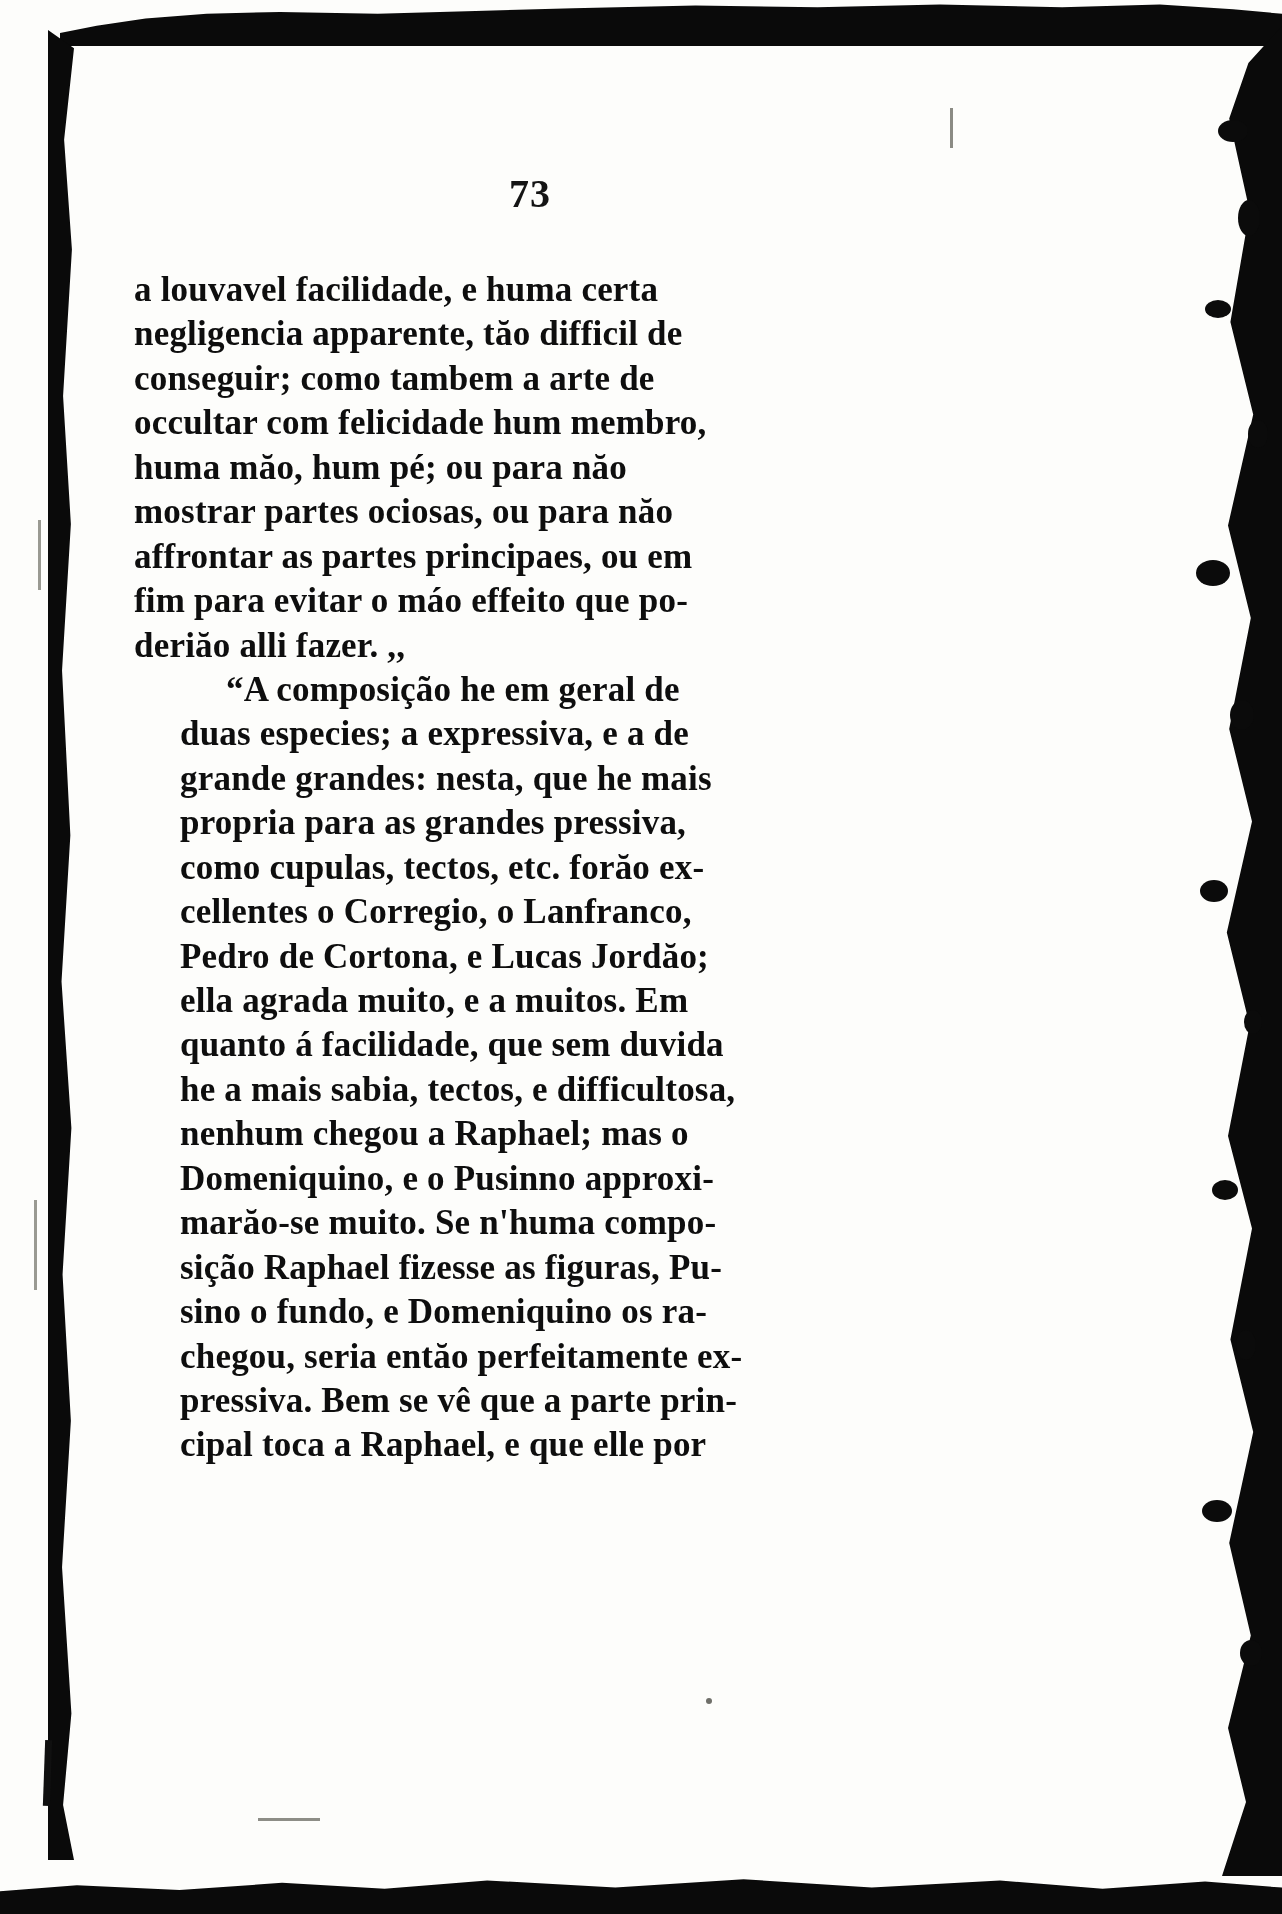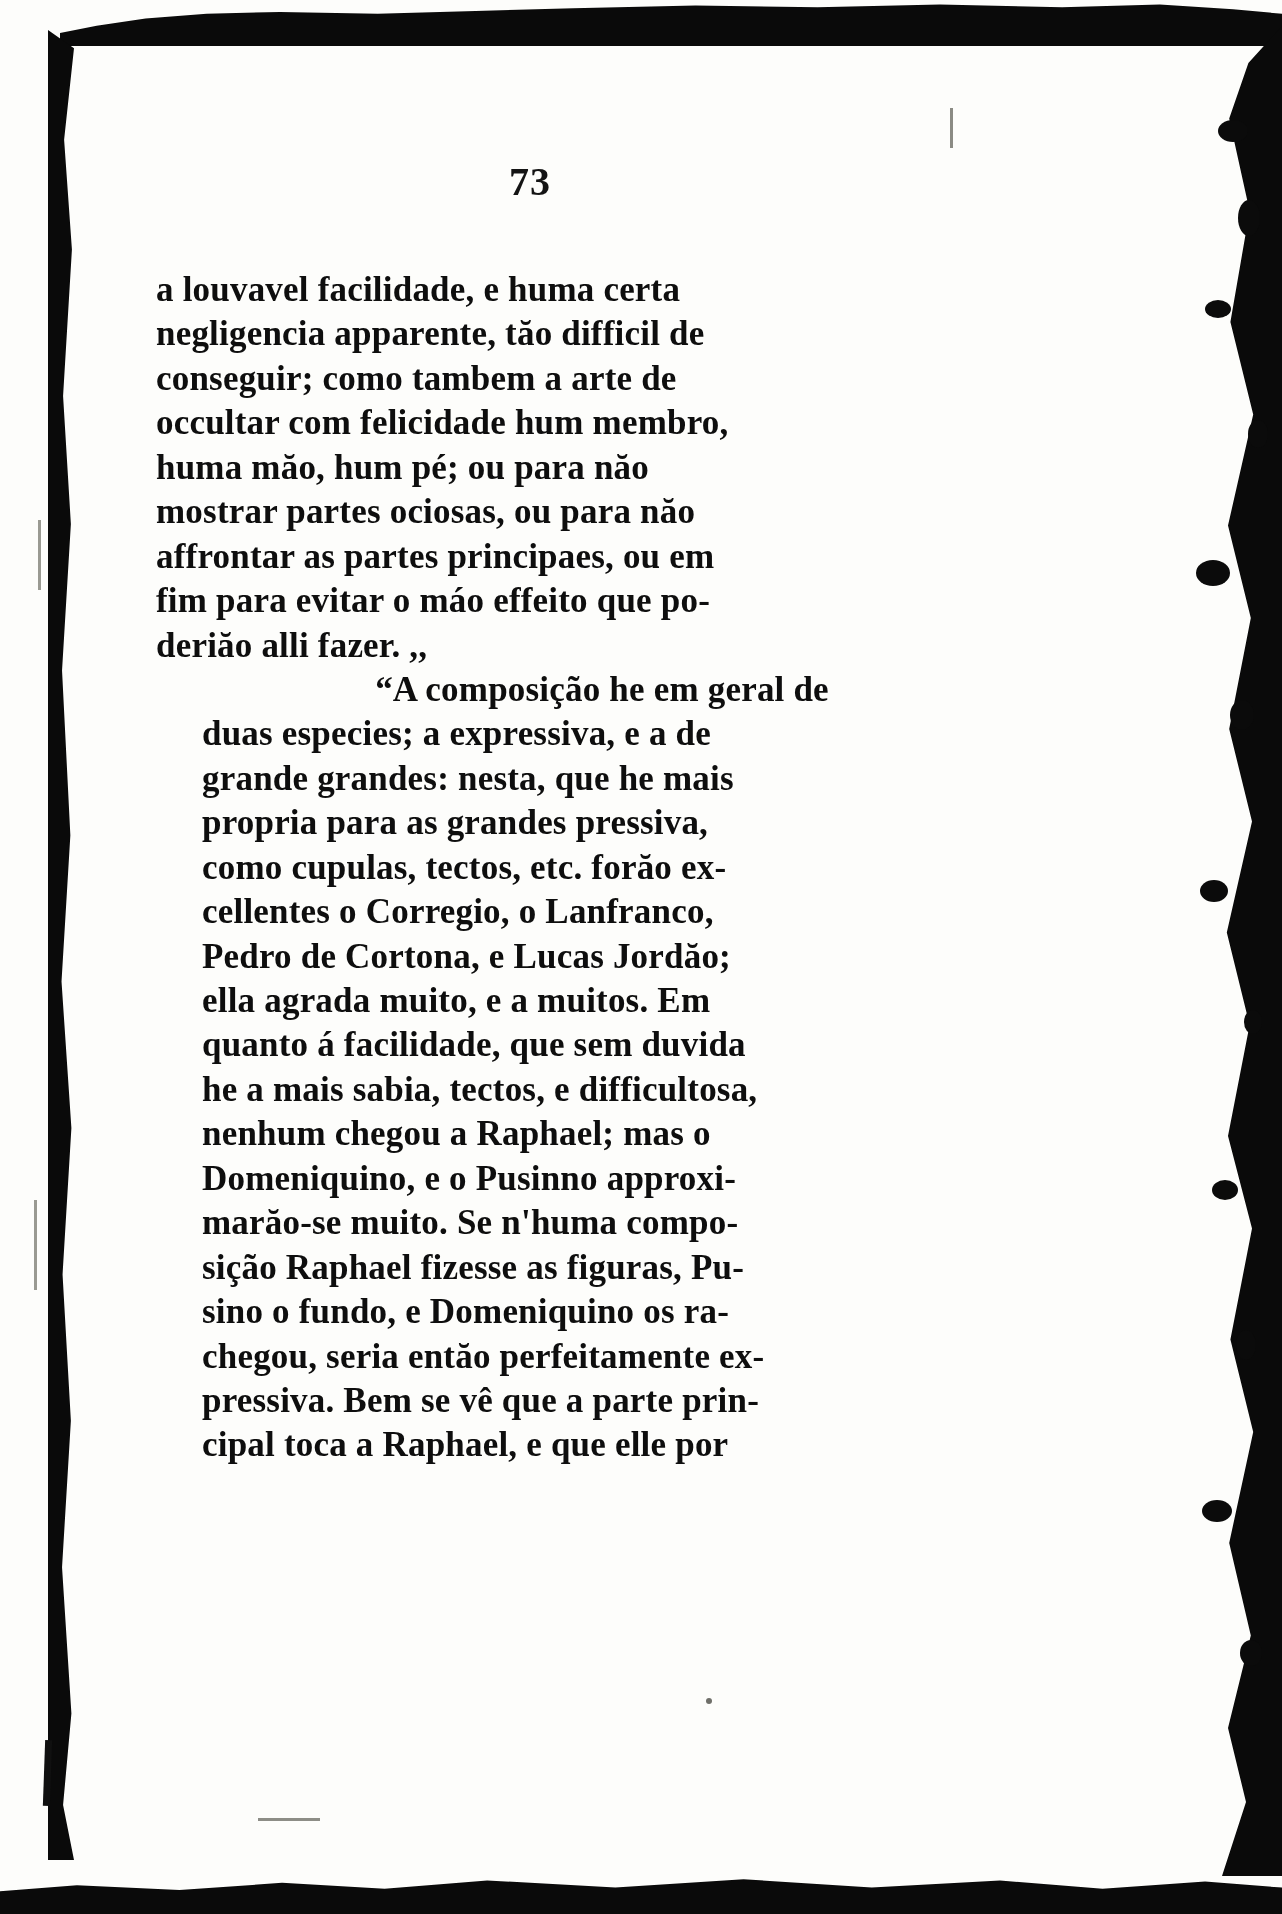--- a/index.html
+++ b/index.html
@@ -69,34 +69,34 @@
 
   
   .margin-rule {
     position: absolute;
     background: #9a9a92;
   }
 
   
   .folio {
     position: absolute;
-    top: 158px;
+    top: 170px;
     left: 0;
     width: 1060px;
     text-align: center;
     font-size: 40px;
     font-weight: 700;
     letter-spacing: 1px;
     color: #141414;
   }
 
   .textblock {
     position: absolute;
     top: 268px;
-    left: 156px;
+    left: 134px;
     width: 800px;
     color: #0e0e0e;
     font-size: 35px;
     line-height: 1.27;
     text-align: justify;
     text-align-last: left;
     font-weight: 600;
     letter-spacing: 0.2px;
   }
   .para {
@@ -206,21 +206,21 @@
       <span class="line j">
           <span>affrontar as partes principaes, ou em</span>
         </span>
       <span class="line j">
           <span>fim para evitar o máo effeito que po-</span>
         </span>
       <span class="line">deriăo alli fazer. ,,</span>
     </p>
 
     <p class="para">
-      <span class="line j" style="padding-left:46px;justify-content:center;">
+      <span class="line j" style="padding-left:46px;">
           <span>“A composição he em geral de</span>
         </span>
       <span class="line j">
           <span>duas especies; a expressiva, e a de</span>
         </span>
       <span class="line j">
           <span>grande grandes: nesta, que he mais</span>
         </span>
       <span class="line j">
           <span>propria para as grandes pressiva,</span>

